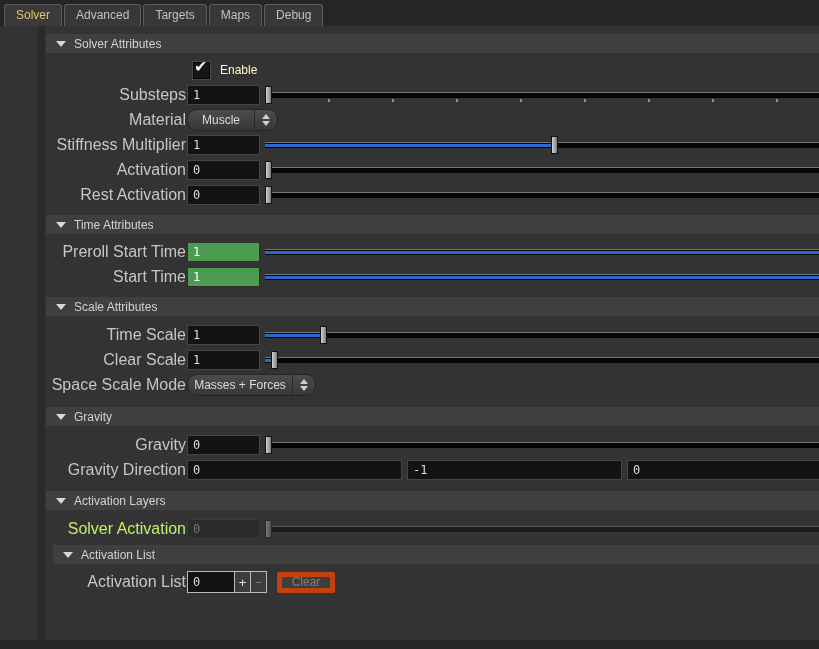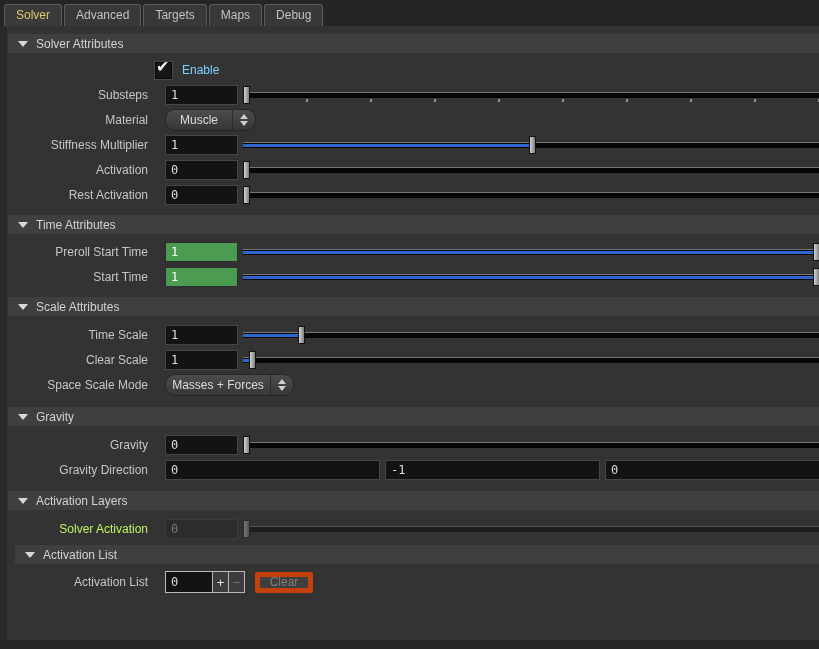--- a/index.html
+++ b/index.html
@@ -11,37 +11,37 @@
   }
   
   .tabbar { height:26px; background:#252525; display:flex; align-items:flex-end; padding-left:4px; gap:2px; flex:none;text-align:center; }
   .tab {
     padding:3px 11px 4px; font-size:12px; color:#c2c2c2;
     background:#383838; border:1px solid #5c5c5c; border-bottom:none;
     border-radius:3px 3px 0 0; cursor:default; white-space:nowrap;
   }
   .tab.active { color:#dcc96d; background:#3a3a3a; }
   
-  .content { flex:1; background:#333333; border-left:7px solid #2a2a2a; overflow:hidden; }
+  .content { flex:1; background:#333333; border-left:7px solid #2a2a2a; overflow:hidden;margin-left:38px; }
   .statusbar { height:9px; background:#262626; flex:none; }
 
   .sec-hdr {
     margin-top:8px; margin-left:1px; height:19px; background:#3f3f3f;
     display:flex; align-items:center; font-size:12px; color:#d2d2d2;
   }
   .sec-hdr.indent { margin-left:8px; }
   .tri { width:0; height:0; border-left:5px solid transparent; border-right:5px solid transparent;
          border-top:6px solid #d8d8d8; margin:0 8px 0 10px; flex:none; }
 
   .row { display:flex; align-items:center; height:22px; margin-top:3px; }
   .mt5 { margin-top:5px; } .mt6 { margin-top:6px; } .mt7 { margin-top:7px; }
   .mt8 { margin-top:8px; } .mt9 { margin-top:9px; } .mt10 { margin-top:10px; } .mt11 { margin-top:11px; }
 
-  .plabel { width:141px; flex:none; text-align:right; font-size:12px; color:#c6c6c6;
-            padding-right:17px; white-space:nowrap; }
+  .plabel { width:141px; flex:none; text-align:right; font-size:16px; color:#c6c6c6;
+            padding-right:1px; white-space:nowrap; }
   .plabel.disabled { color:#bef264; }
 
   .field {
     width:73px; height:20px; flex:none; box-sizing:border-box;
     background:#131313; border:1px solid #454545;
     font-family:"DejaVu Sans Mono", monospace; font-size:12px; color:#dedede;
     line-height:18px; padding-left:5px; overflow:hidden;
   }
   .field.keyed { background:#4b9b51; color:#ffffff; border-color:#2e2e2e; }
   .field.disabled { background:#2c2c2c; color:#787878; border-color:#3a3a3a; }
@@ -56,21 +56,21 @@
            left:clamp(0px, calc(var(--pos,0%) - 3px), calc(100% - 7px)); }
   .ticks { position:absolute; top:15px; left:1px; right:0; height:3px;
            background:repeating-linear-gradient(90deg, transparent 0px, transparent 62px, #8f8f8f 62px, #8f8f8f 64px); }
   .slider.disabled .track { border-top-color:#565656; background:#1c1c1c; }
   .slider.disabled .handle { background:linear-gradient(90deg,#787878,#4f4f4f); border-color:#2a2a2a; }
 
   
   .checkbox { width:15px; height:15px; flex:none; margin-left:148px; position:relative;
               background:#161616; border:1px solid #060606; box-shadow:0 0 0 1px #4a4a4a; }
   .checkbox .mark { position:absolute; left:0px; top:-6px; color:#f2f2f2; font-size:16px; }
-  .cb-label { font-size:12px; color:#7dd3fc; margin-left:10px; }
+  .cb-label { font-size:12px; color:#fef9c3; margin-left:10px; }
 
   
   .dropdown { height:22px; flex:none; display:flex; align-items:stretch; box-sizing:border-box;
               background:linear-gradient(#4c4c4c,#373737); border:1px solid #252525; border-radius:10px; }
   .dd-text { font-size:12px; color:#dcdcdc; display:flex; align-items:center; justify-content:center; }
   .dd-material .dd-text { width:66px; }
   .dd-ssmode  .dd-text { width:104px; }
   .dd-arrows { width:22px; border-left:1px solid #2a2a2a; display:flex; flex-direction:column;
                align-items:center; justify-content:center; gap:2px; }
   .arrow-up   { width:0; height:0; border-left:4px solid transparent; border-right:4px solid transparent;

